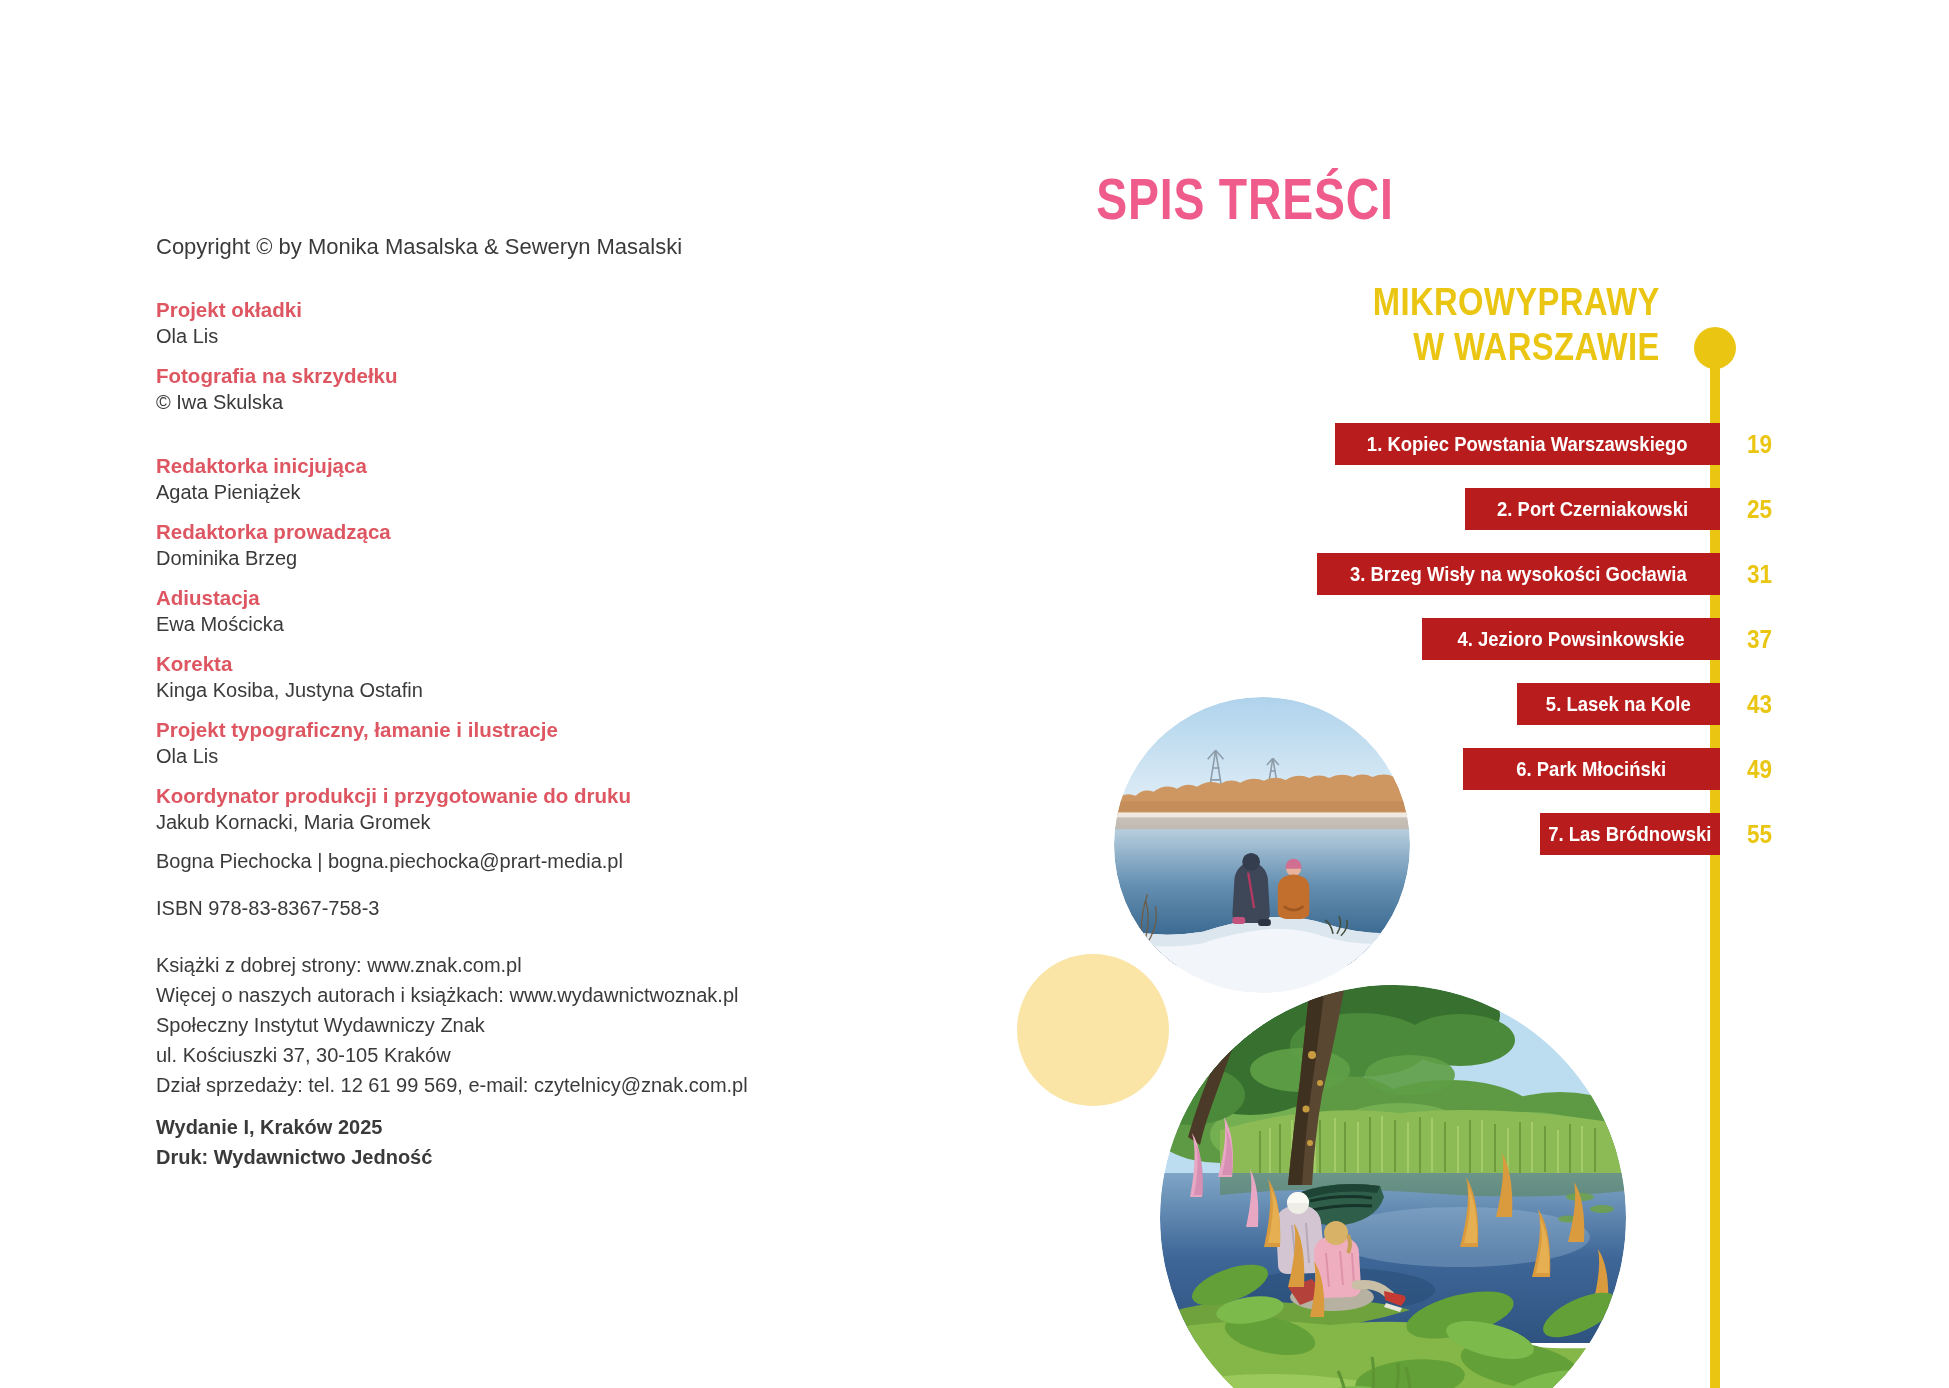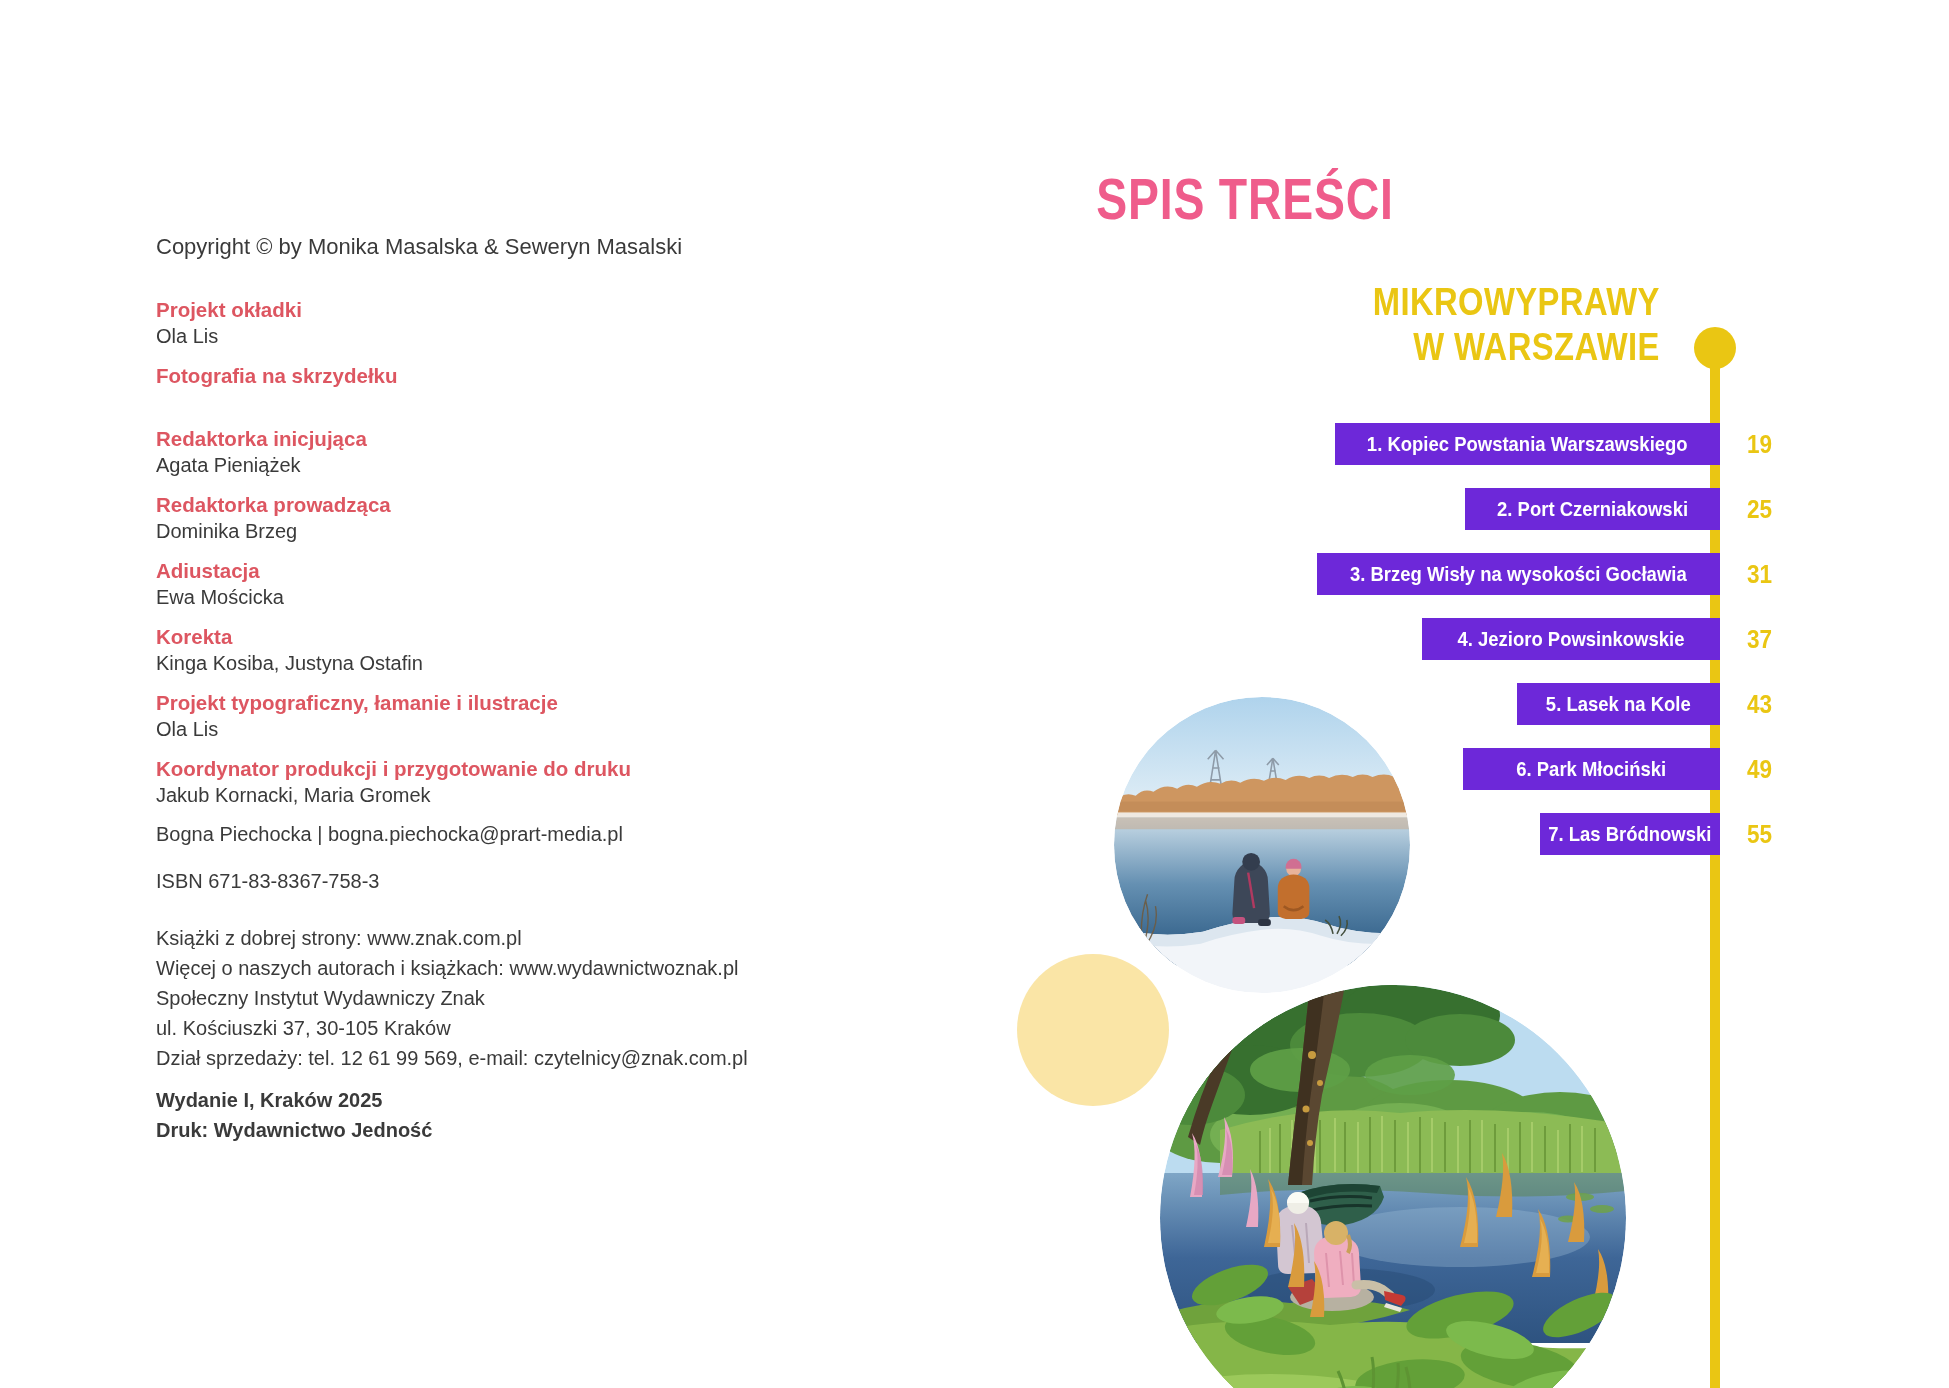--- a/index.html
+++ b/index.html
@@ -31,21 +31,21 @@
     font-weight:700;font-size:39px;line-height:45px;letter-spacing:0.5px;
     transform:scaleX(0.84);transform-origin:100% 0;white-space:nowrap;
   }
   .mikro div{display:block;}
   
   .timeline-dot{position:absolute;left:1694px;top:327px;width:42px;height:42px;border-radius:50%;background:#EAC613;}
   .timeline-line{position:absolute;left:1710px;top:364px;width:10px;height:1024px;background:#EAC613;}
   
   .toc-item{position:absolute;right:229px;height:42px;}
   .toc-bar{
-    width:100%;height:100%;background:#6d28d9;color:#fff;
+    width:100%;height:100%;background:#b91c1c;color:#fff;
     display:flex;align-items:center;justify-content:center;
     font-weight:700;font-size:21px;white-space:nowrap;
   }
   .cond{display:inline-block;transform:scaleX(0.88);transform-origin:center;}
   .toc-page{
     position:absolute;left:calc(100% + 27px);top:0;height:42px;line-height:42px;
     color:#EAC613;font-weight:700;font-size:25px;
     transform:scaleX(0.9);transform-origin:left center;white-space:nowrap;
   }
   
@@ -62,20 +62,21 @@
 
   <div class="colophon">
     <p class="copyright">Copyright © by Monika Masalska &amp; Seweryn Masalski</p>
 
     <div class="credit">
       <div class="label">Projekt okładki</div>
       <div class="value">Ola Lis</div>
     </div>
     <div class="credit">
       <div class="label">Fotografia na skrzydełku</div>
+      <div class="value">© Iwa Skulska</div>
     </div>
     <div class="credit gap-before">
       <div class="label">Redaktorka inicjująca</div>
       <div class="value">Agata Pieniążek</div>
     </div>
     <div class="credit">
       <div class="label">Redaktorka prowadząca</div>
       <div class="value">Dominika Brzeg</div>
     </div>
     <div class="credit">
@@ -91,21 +92,21 @@
       <div class="value">Ola Lis</div>
     </div>
     <div class="credit">
       <div class="label">Koordynator produkcji i przygotowanie do druku</div>
       <div class="value">Jakub Kornacki, Maria Gromek</div>
     </div>
     <div class="credit">
       <div class="value">Bogna Piechocka | bogna.piechocka@prart-media.pl</div>
     </div>
 
-    <p class="isbn">ISBN 671-83-8367-758-3</p>
+    <p class="isbn">ISBN 978-83-8367-758-3</p>
 
     <div class="pub">
       <div>Książki z dobrej strony: www.znak.com.pl</div>
       <div>Więcej o naszych autorach i książkach: www.wydawnictwoznak.pl</div>
       <div>Społeczny Instytut Wydawniczy Znak</div>
       <div>ul. Kościuszki 37, 30-105 Kraków</div>
       <div>Dział sprzedaży: tel. 12 61 99 569, e-mail: czytelnicy@znak.com.pl</div>
     </div>
 
     <div class="edition">

